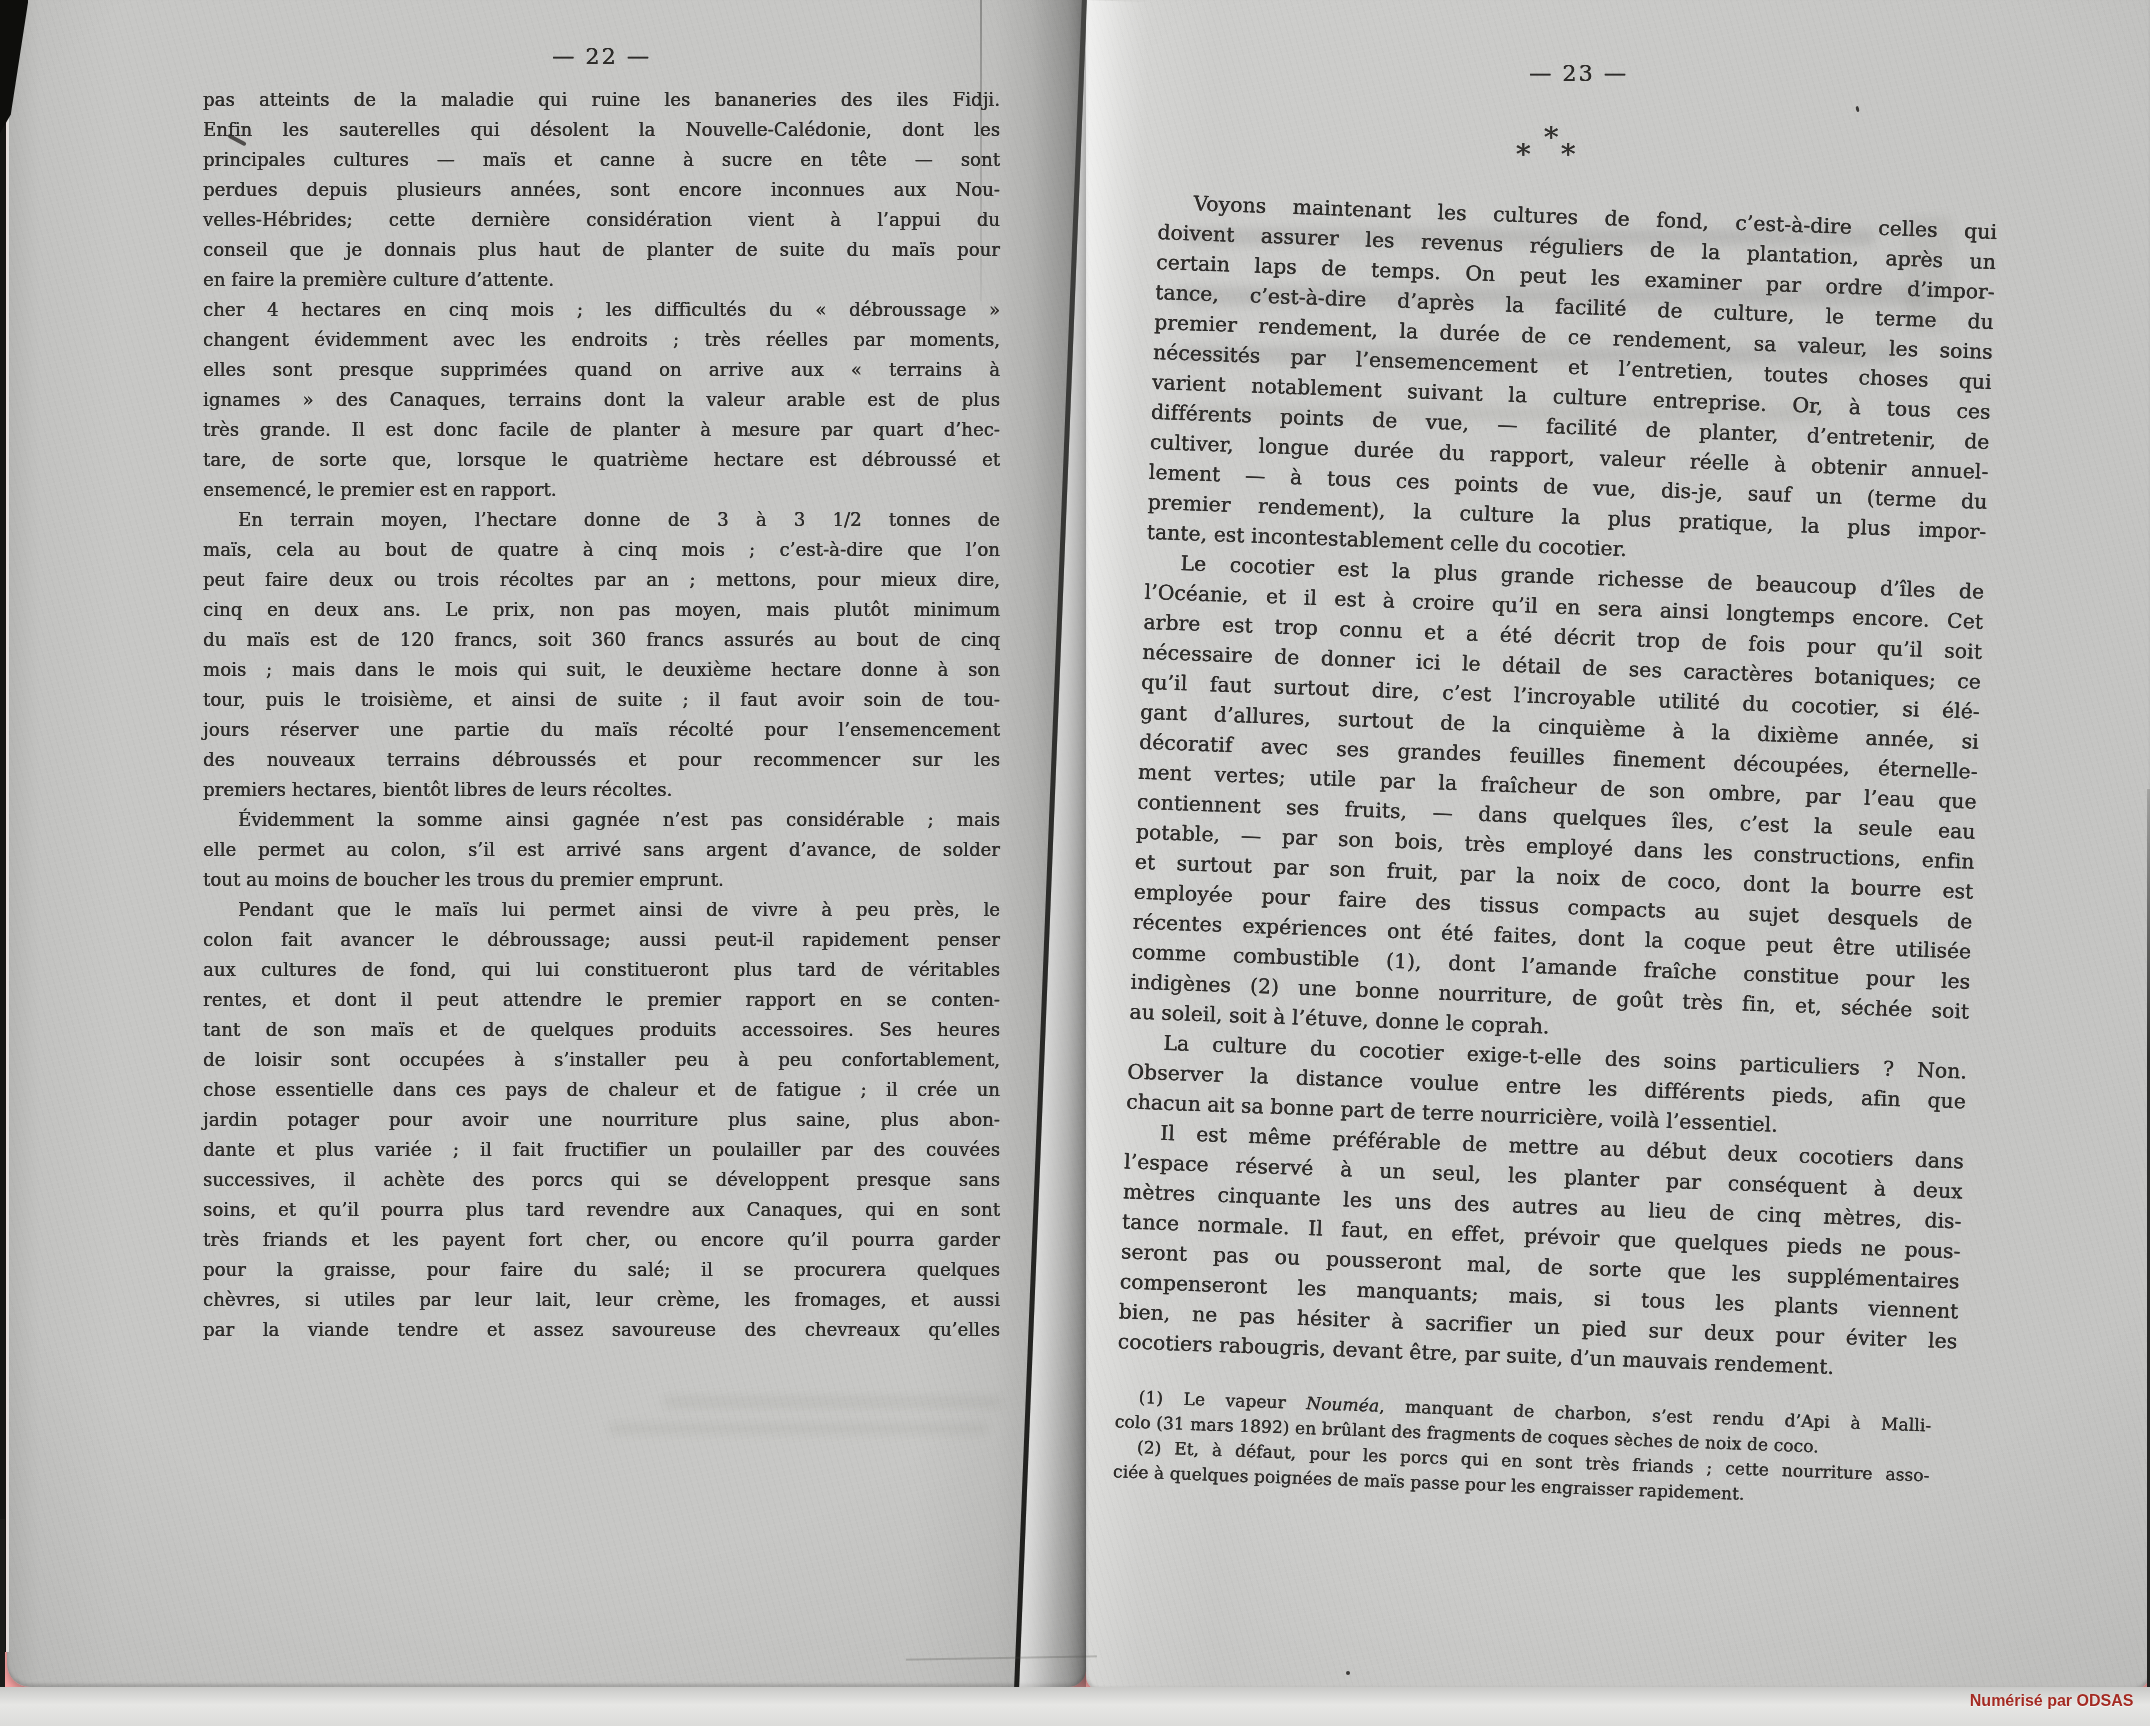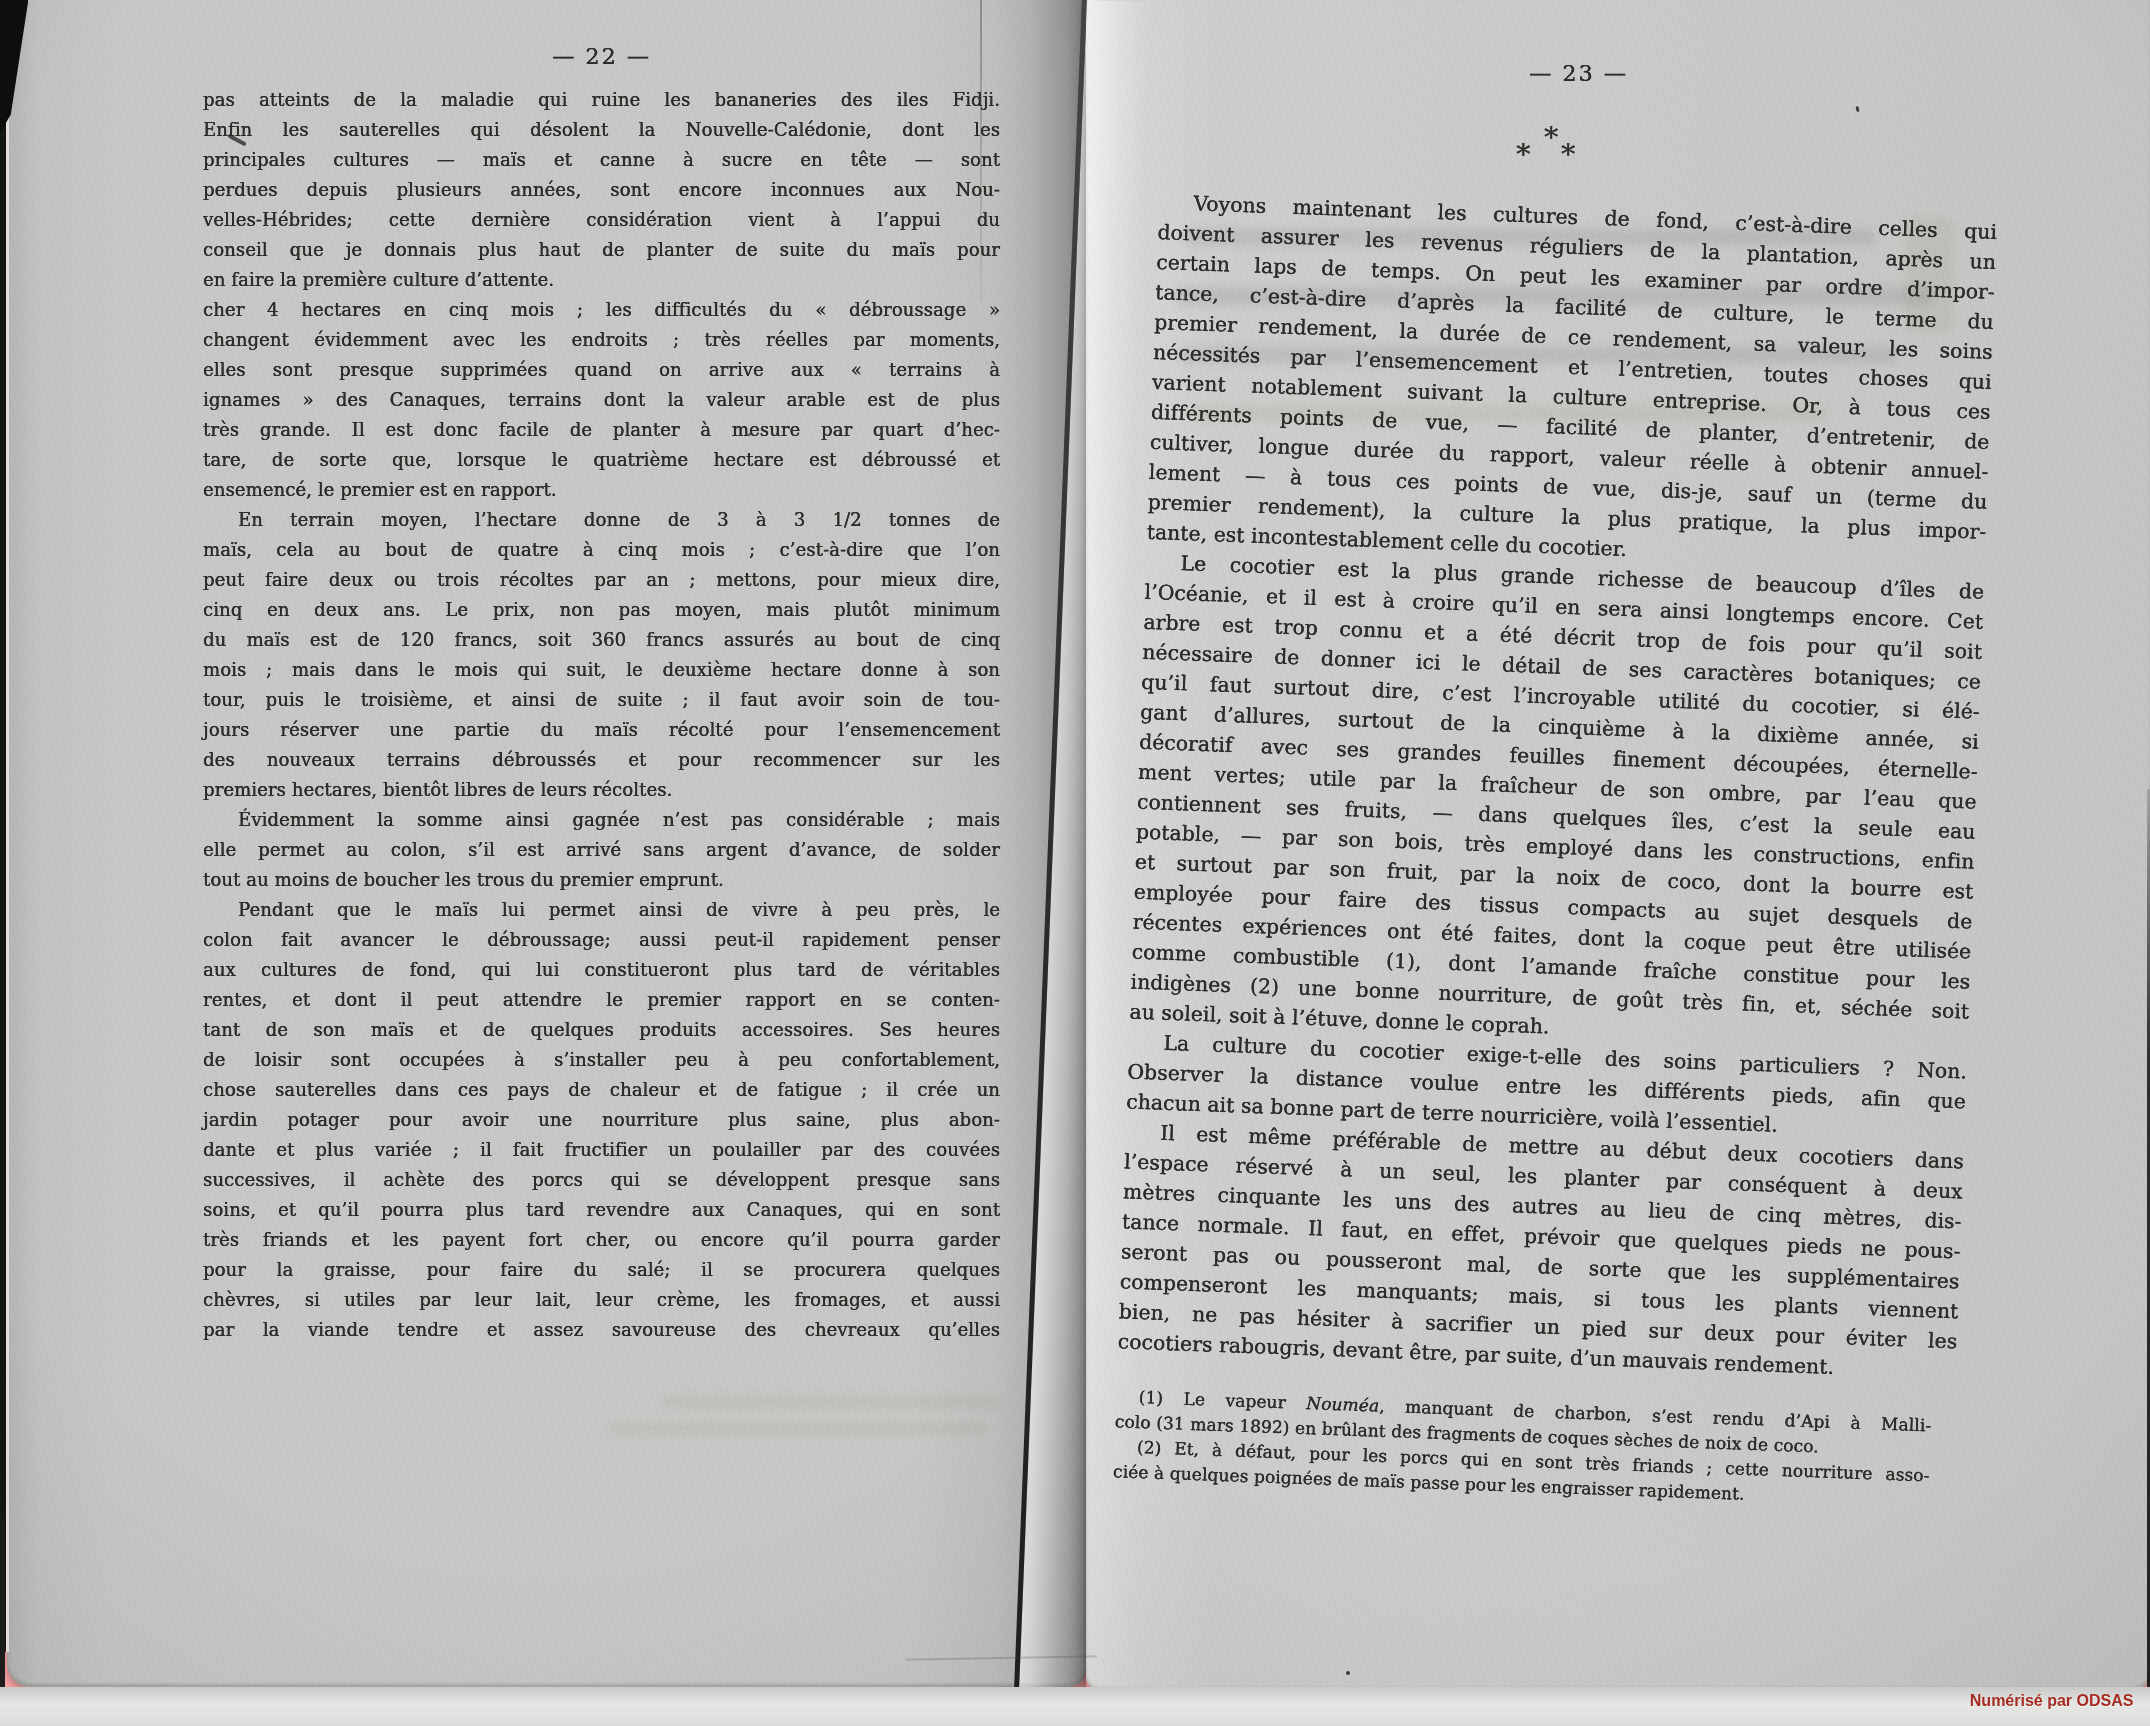--- a/index.html
+++ b/index.html
@@ -136,21 +136,21 @@
       <div class="line last">premiers hectares, bientôt libres de leurs récoltes.</div>
       <div class="line ind">Évidemment la somme ainsi gagnée n’est pas considérable ; mais</div>
       <div class="line">elle permet au colon, s’il est arrivé sans argent d’avance, de solder</div>
       <div class="line last">tout au moins de boucher les trous du premier emprunt.</div>
       <div class="line ind">Pendant que le maïs lui permet ainsi de vivre à peu près, le</div>
       <div class="line">colon fait avancer le débroussage; aussi peut-il rapidement penser</div>
       <div class="line">aux cultures de fond, qui lui constitueront plus tard de véritables</div>
       <div class="line">rentes, et dont il peut attendre le premier rapport en se conten-</div>
       <div class="line">tant de son maïs et de quelques produits accessoires. Ses heures</div>
       <div class="line">de loisir sont occupées à s’installer peu à peu confortablement,</div>
-      <div class="line">chose sauterelles dans ces pays de chaleur et de fatigue ; il crée un</div>
+      <div class="line">chose essentielle dans ces pays de chaleur et de fatigue ; il crée un</div>
       <div class="line">jardin potager pour avoir une nourriture plus saine, plus abon-</div>
       <div class="line">dante et plus variée ; il fait fructifier un poulailler par des couvées</div>
       <div class="line">successives, il achète des porcs qui se développent presque sans</div>
       <div class="line">soins, et qu’il pourra plus tard revendre aux Canaques, qui en sont</div>
       <div class="line">très friands et les payent fort cher, ou encore qu’il pourra garder</div>
       <div class="line">pour la graisse, pour faire du salé; il se procurera quelques</div>
       <div class="line">chèvres, si utiles par leur lait, leur crème, les fromages, et aussi</div>
       <div class="line">par la viande tendre et assez savoureuse des chevreaux qu’elles</div>
     </div>
 

